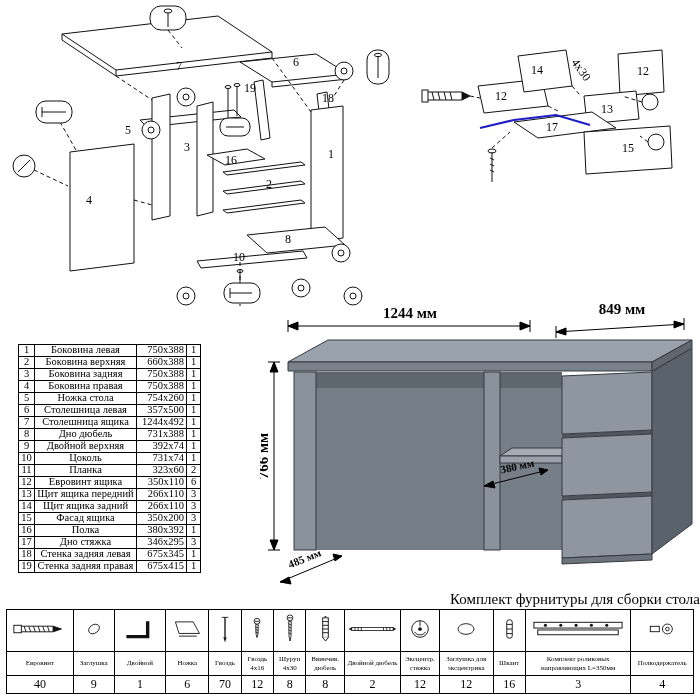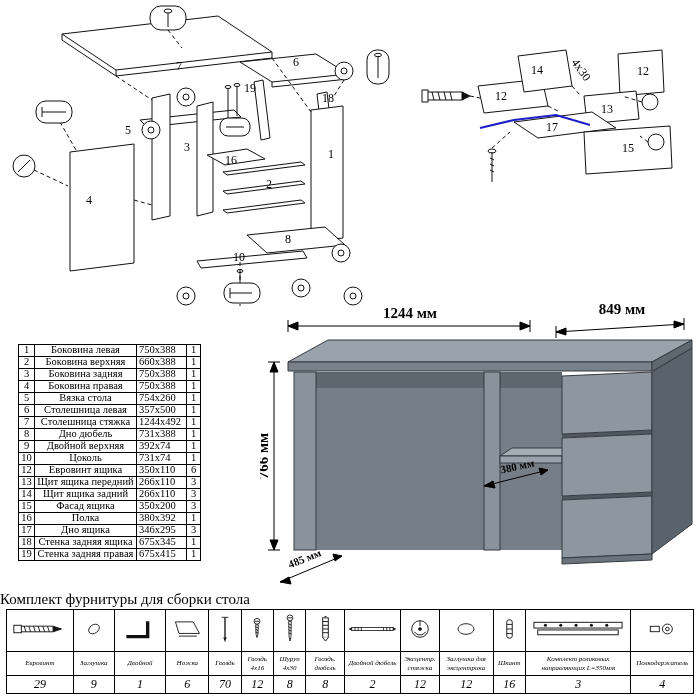--- a/index.html
+++ b/index.html
@@ -11,26 +11,26 @@
   .desk-svg{position:absolute;left:260px;top:298px;}
 
   .plab{font:12px "Liberation Serif",serif;fill:#000;text-anchor:middle;}
   .dimbig{font:bold 15px "Liberation Serif",serif;fill:#000;text-anchor:middle;}
   .dimsm{font:bold 11px "Liberation Serif",serif;fill:#000;text-anchor:middle;}
 
   .parts-table{position:absolute;left:18px;top:344px;border-collapse:collapse;font-size:10.5px;line-height:1;}
   .parts-table td{border:1px solid #000;padding:0 2px;height:12px;white-space:nowrap;}
   .col-num{width:16px;text-align:center;}
   .col-name{width:102px;text-align:center;margin-top:26px;}
-  .col-size{width:50px;text-align:left;}
+  .col-size{width:50px;text-align:right;}
   .col-qty{width:14px;text-align:center;}
 
-  .hw-title{position:absolute;left:0;top:591px;width:700px;text-align:left;font-size:15px;}
-
-  .hardware-table{position:absolute;left:6px;top:609px;width:688px;border-collapse:collapse;table-layout:fixed;font-style:italic;}
+  .hw-title{position:absolute;left:0;top:591px;width:700px;text-align:right;font-size:15px;}
+
+  .hardware-table{position:absolute;left:6px;top:609px;width:688px;border-collapse:collapse;table-layout:fixed;}
   .hardware-table td{border:1px solid #000;text-align:center;vertical-align:middle;padding:1px;overflow:hidden;}
   .hw-icon{height:42px;}
   .hw-icon svg{max-width:96%;max-height:38px;}
   .hw-name{font-size:7px;line-height:1.15;height:24px;vertical-align:middle;word-wrap:break-word;}
   .hw-qty{font-size:12px;height:15px;}
 </style>
 </head>
 <body>
 
 <div class="sheet">
@@ -195,53 +195,59 @@
           <td class="col-qty">1</td>
         </tr>
         <tr>
           <td class="col-num">4</td>
           <td class="col-name">Боковина правая</td>
           <td class="col-size">750x388</td>
           <td class="col-qty">1</td>
         </tr>
         <tr>
           <td class="col-num">5</td>
-          <td class="col-name">Вязка стола</td>
+          <td class="col-name">Ножка стола</td>
           <td class="col-size">754x260</td>
           <td class="col-qty">1</td>
         </tr>
         <tr>
           <td class="col-num">6</td>
           <td class="col-name">Столешница левая</td>
           <td class="col-size">357x500</td>
           <td class="col-qty">1</td>
         </tr>
         <tr>
           <td class="col-num">7</td>
-          <td class="col-name">Столешница стяжка</td>
+          <td class="col-name">Столешница ящика</td>
           <td class="col-size">1244x492</td>
           <td class="col-qty">1</td>
         </tr>
         <tr>
           <td class="col-num">8</td>
           <td class="col-name">Дно дюбель</td>
           <td class="col-size">731x388</td>
           <td class="col-qty">1</td>
         </tr>
         <tr>
           <td class="col-num">9</td>
           <td class="col-name">Двойной верхняя</td>
           <td class="col-size">392x74</td>
           <td class="col-qty">1</td>
         </tr>
         <tr>
           <td class="col-num">10</td>
           <td class="col-name">Цоколь</td>
           <td class="col-size">731x74</td>
           <td class="col-qty">1</td>
+        </tr>
+        <tr>
+          <td class="col-num">11</td>
+          <td class="col-name">Планка</td>
+          <td class="col-size">323x60</td>
+          <td class="col-qty">2</td>
         </tr>
         <tr>
           <td class="col-num">12</td>
           <td class="col-name">Евровинт ящика</td>
           <td class="col-size">350x110</td>
           <td class="col-qty">6</td>
         </tr>
         <tr>
           <td class="col-num">13</td>
           <td class="col-name">Щит ящика передний</td>
@@ -261,27 +267,27 @@
           <td class="col-qty">3</td>
         </tr>
         <tr>
           <td class="col-num">16</td>
           <td class="col-name">Полка</td>
           <td class="col-size">380x392</td>
           <td class="col-qty">1</td>
         </tr>
         <tr>
           <td class="col-num">17</td>
-          <td class="col-name">Дно ящика</td>
+          <td class="col-name">Дно стяжка</td>
           <td class="col-size">346x295</td>
           <td class="col-qty">3</td>
         </tr>
         <tr>
           <td class="col-num">18</td>
-          <td class="col-name">Стенка задняя ящика</td>
+          <td class="col-name">Стенка задняя левая</td>
           <td class="col-size">675x345</td>
           <td class="col-qty">1</td>
         </tr>
         <tr>
           <td class="col-num">19</td>
           <td class="col-name">Стенка задняя правая</td>
           <td class="col-size">675x415</td>
           <td class="col-qty">1</td>
         </tr>
       </tbody>
@@ -439,30 +445,30 @@
             </svg></td>
         </tr>
       <tr id="hw-names">
           <td class="hw-name">Евровинт</td>
           <td class="hw-name">Заглушка</td>
           <td class="hw-name">Двойной</td>
           <td class="hw-name">Ножка</td>
           <td class="hw-name">Гвоздь</td>
           <td class="hw-name">Гвоздь 4x16</td>
           <td class="hw-name">Шуруп 4x30</td>
-          <td class="hw-name">Гвоздь. дюбель</td>
+          <td class="hw-name">Ввинчив. дюбель</td>
           <td class="hw-name">Двойной дюбель</td>
           <td class="hw-name">Эксцентр. стяжка</td>
           <td class="hw-name">Заглушка для эксцентрика</td>
           <td class="hw-name">Шкант</td>
           <td class="hw-name">Комплект роликовых направляющих L=350мм</td>
           <td class="hw-name">Полкодержатель</td>
         </tr>
       <tr id="hw-qtys">
-          <td class="hw-qty">29</td>
+          <td class="hw-qty">40</td>
           <td class="hw-qty">9</td>
           <td class="hw-qty">1</td>
           <td class="hw-qty">6</td>
           <td class="hw-qty">70</td>
           <td class="hw-qty">12</td>
           <td class="hw-qty">8</td>
           <td class="hw-qty">8</td>
           <td class="hw-qty">2</td>
           <td class="hw-qty">12</td>
           <td class="hw-qty">12</td>

